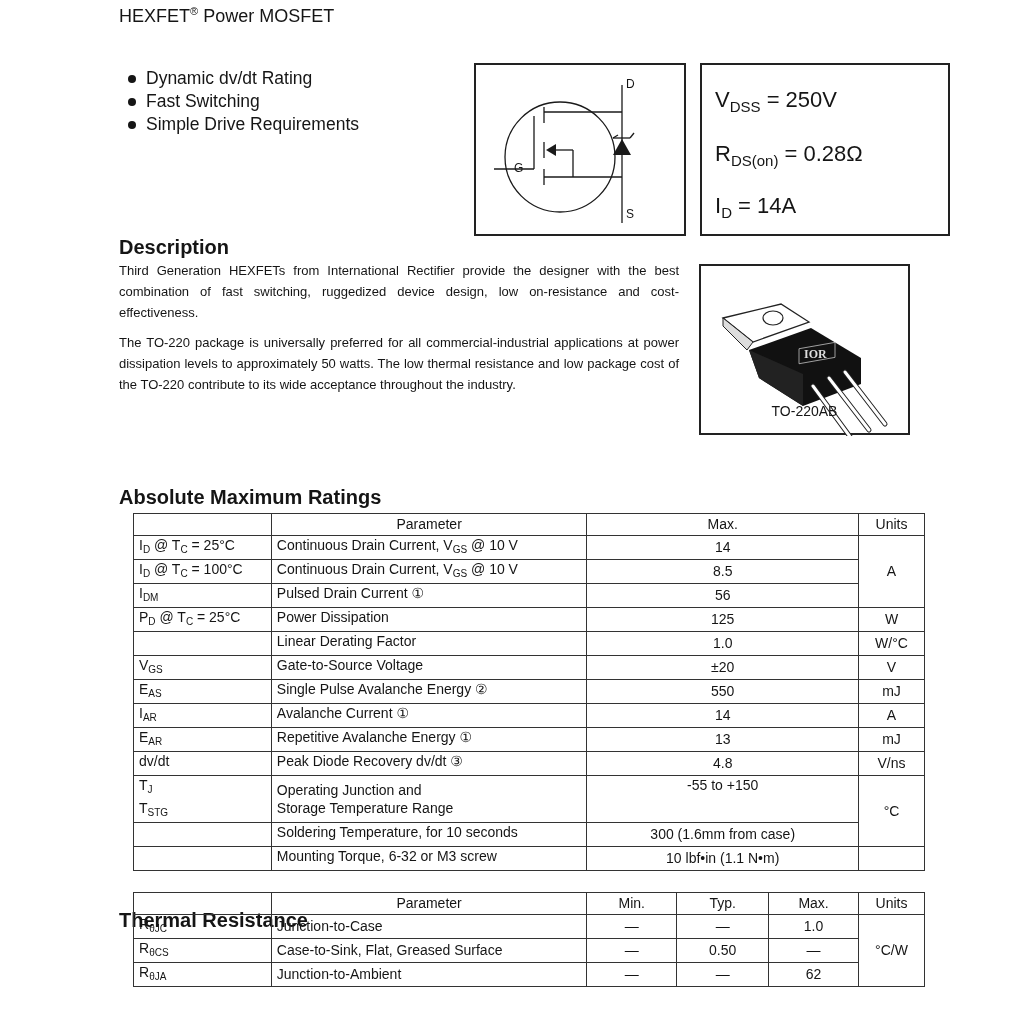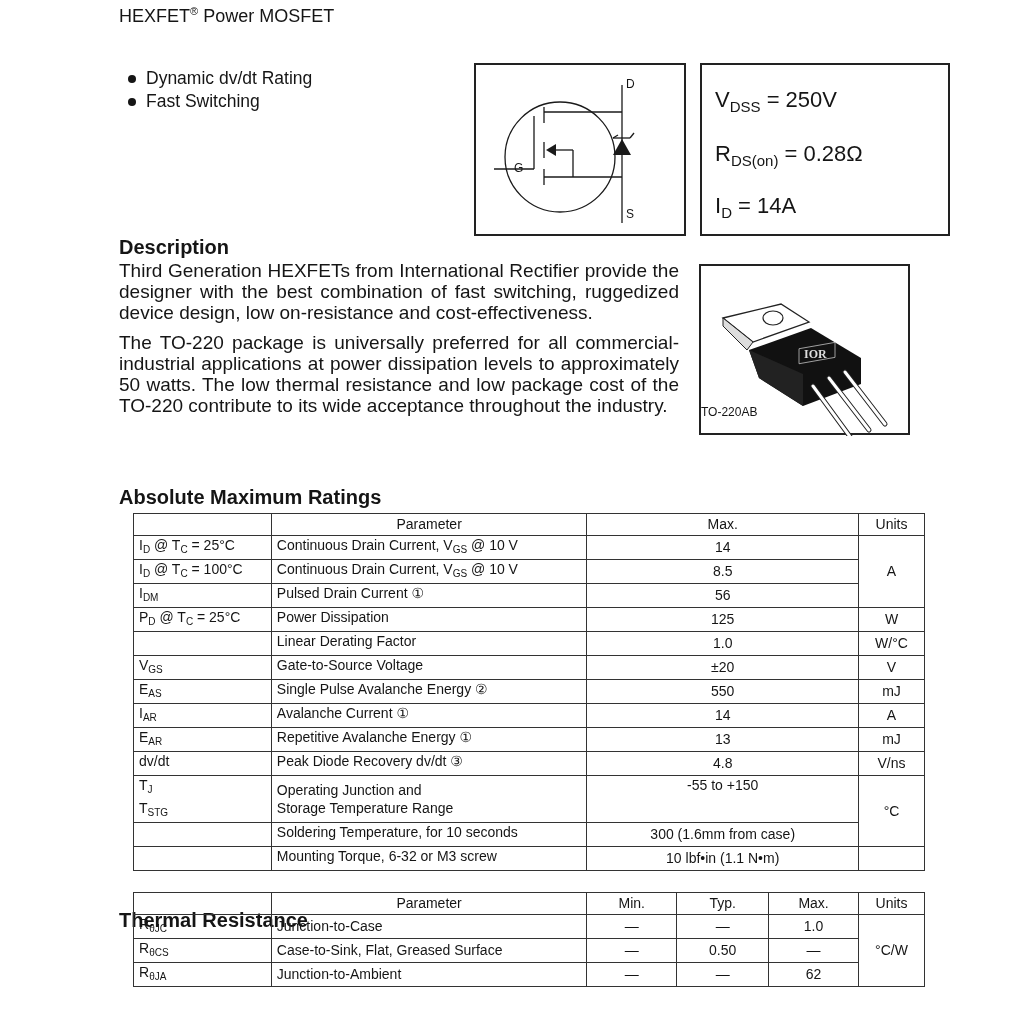--- a/index.html
+++ b/index.html
@@ -10,43 +10,44 @@
   .title sup { font-size:11px; }
   .features { left:113px; top:54px; margin:13px; padding:0; list-style:none; font-size:17.5px; line-height:23px; }
   .features li { position:relative; padding-left:20px; }
   .features li::before { content:""; position:absolute; left:2px; top:8px; width:8px; height:8px; border-radius:50%; background:#151515; }
   .box { border:2px solid #222; box-sizing:border-box; }
   .sym-box { left:474px; top:63px; width:212px; height:173px; }
   .spec-box { left:700px; top:63px; width:250px; height:173px; }
   .spec { position:absolute; left:13px; font-size:22px; }
   .spec sub { font-size:15px; vertical-align:-5px; }
   .pkg-box { left:699px; top:264px; width:211px; height:171px; }
-  .pkg-label { position:absolute; left:0; right:0; bottom:14px; font-size:12px; }
+  .pkg-label { position:absolute; left:0; right:0; bottom:14px; text-align:center; font-size:14px; }
   .h2 { font-weight:bold; font-size:20px; }
   .desc-h { left:119px; top:236px; }
-  .desc { left:119px; width:560px; font-size:19px; line-height:21px; text-align:justify; margin:0; }
+  .desc { left:119px; width:560px; font-size:13px; line-height:21px; text-align:justify; margin:0; }
   .desc.p1 { top:260px; }
   .desc.p2 { top:332px; }
   table { border-collapse:collapse; position:absolute; font-size:14px;margin-left:16px; }
   td { border:1px solid #333; padding:0 5px; height:21.5px; box-sizing:border-box; line-height:18px; }
   td.c { text-align:center; }
   .amr-h { left:119px; top:486px; }
   .amr { left:117px; top:513px; width:792px; }
   .th-h { left:119px; top:865px;margin-top:44px; }
   .thr { left:117px; top:892px; width:792px; }
   sub.s { font-size:10px; vertical-align:-3px; }
 </style>
 </head>
 <body>
 
 <div class="abs title"><span>HEXFET</span><sup>®</sup><span> Power MOSFET</span></div>
 
 <ul class="abs features">
   <li>Dynamic dv/dt Rating</li>
   <li>Fast Switching</li>
+  <li>Simple Drive Requirements</li>
 </ul>
 
 <div class="abs box sym-box">
   <svg width="208" height="169" style="position:absolute;left:0;top:0">
     <g fill="none" stroke="#1a1a1a" stroke-width="1.3">
       <circle cx="84" cy="92" r="55"></circle>
       <line x1="146" y1="20" x2="146" y2="158"></line>
       <line x1="58" y1="51" x2="58" y2="104"></line>
       <line x1="18" y1="104" x2="58" y2="104"></line>
       <line x1="68" y1="42" x2="68" y2="58"></line>

